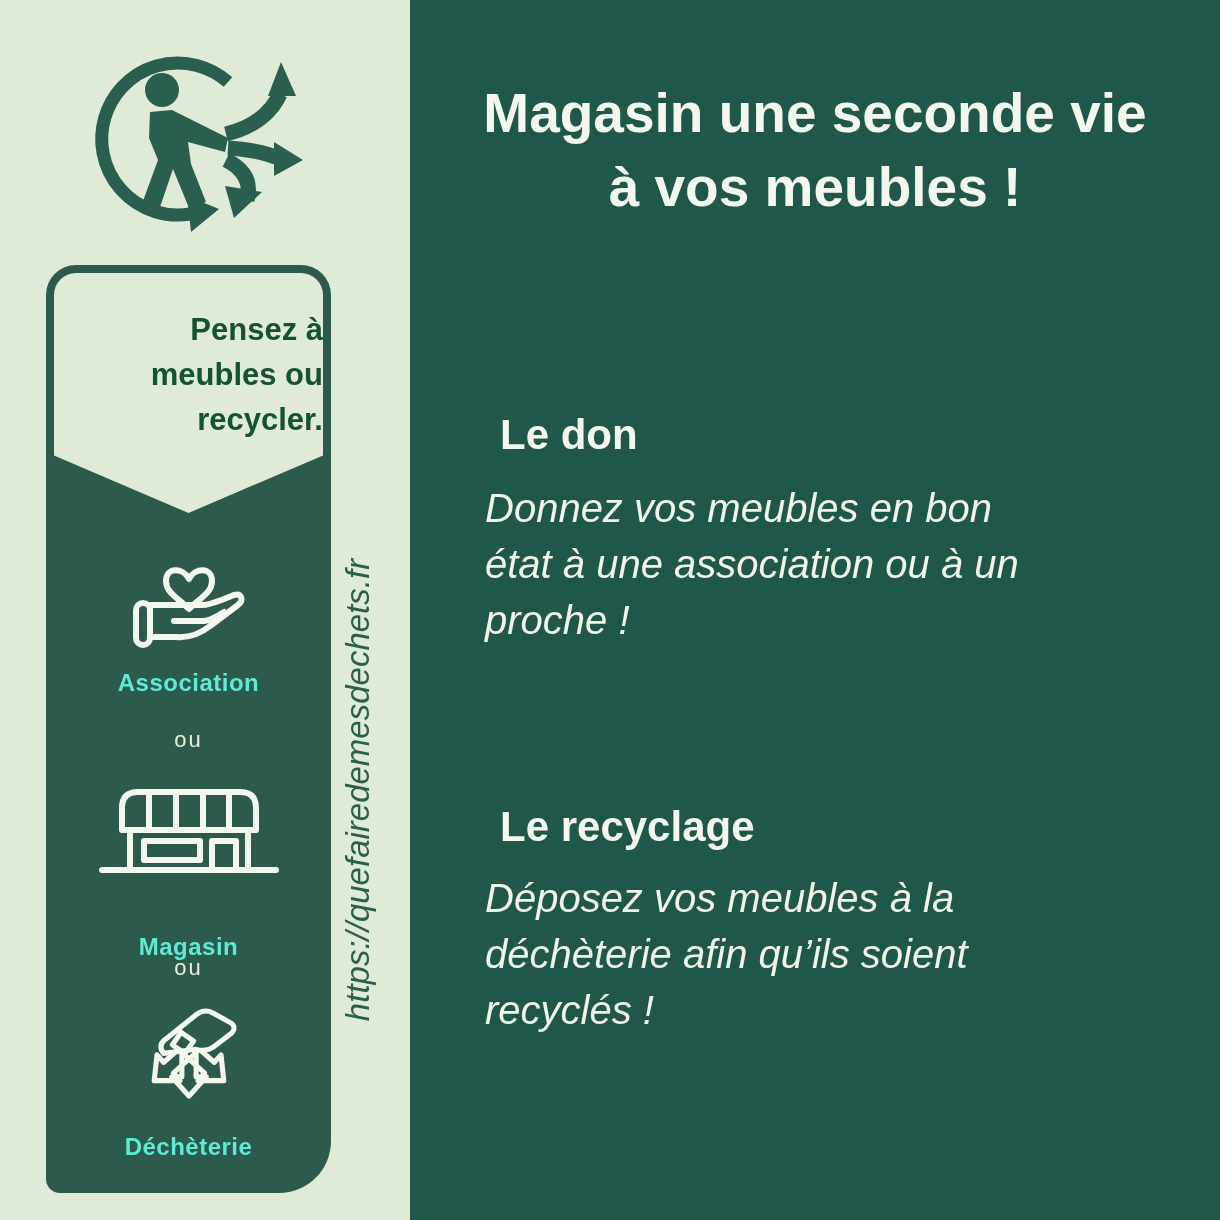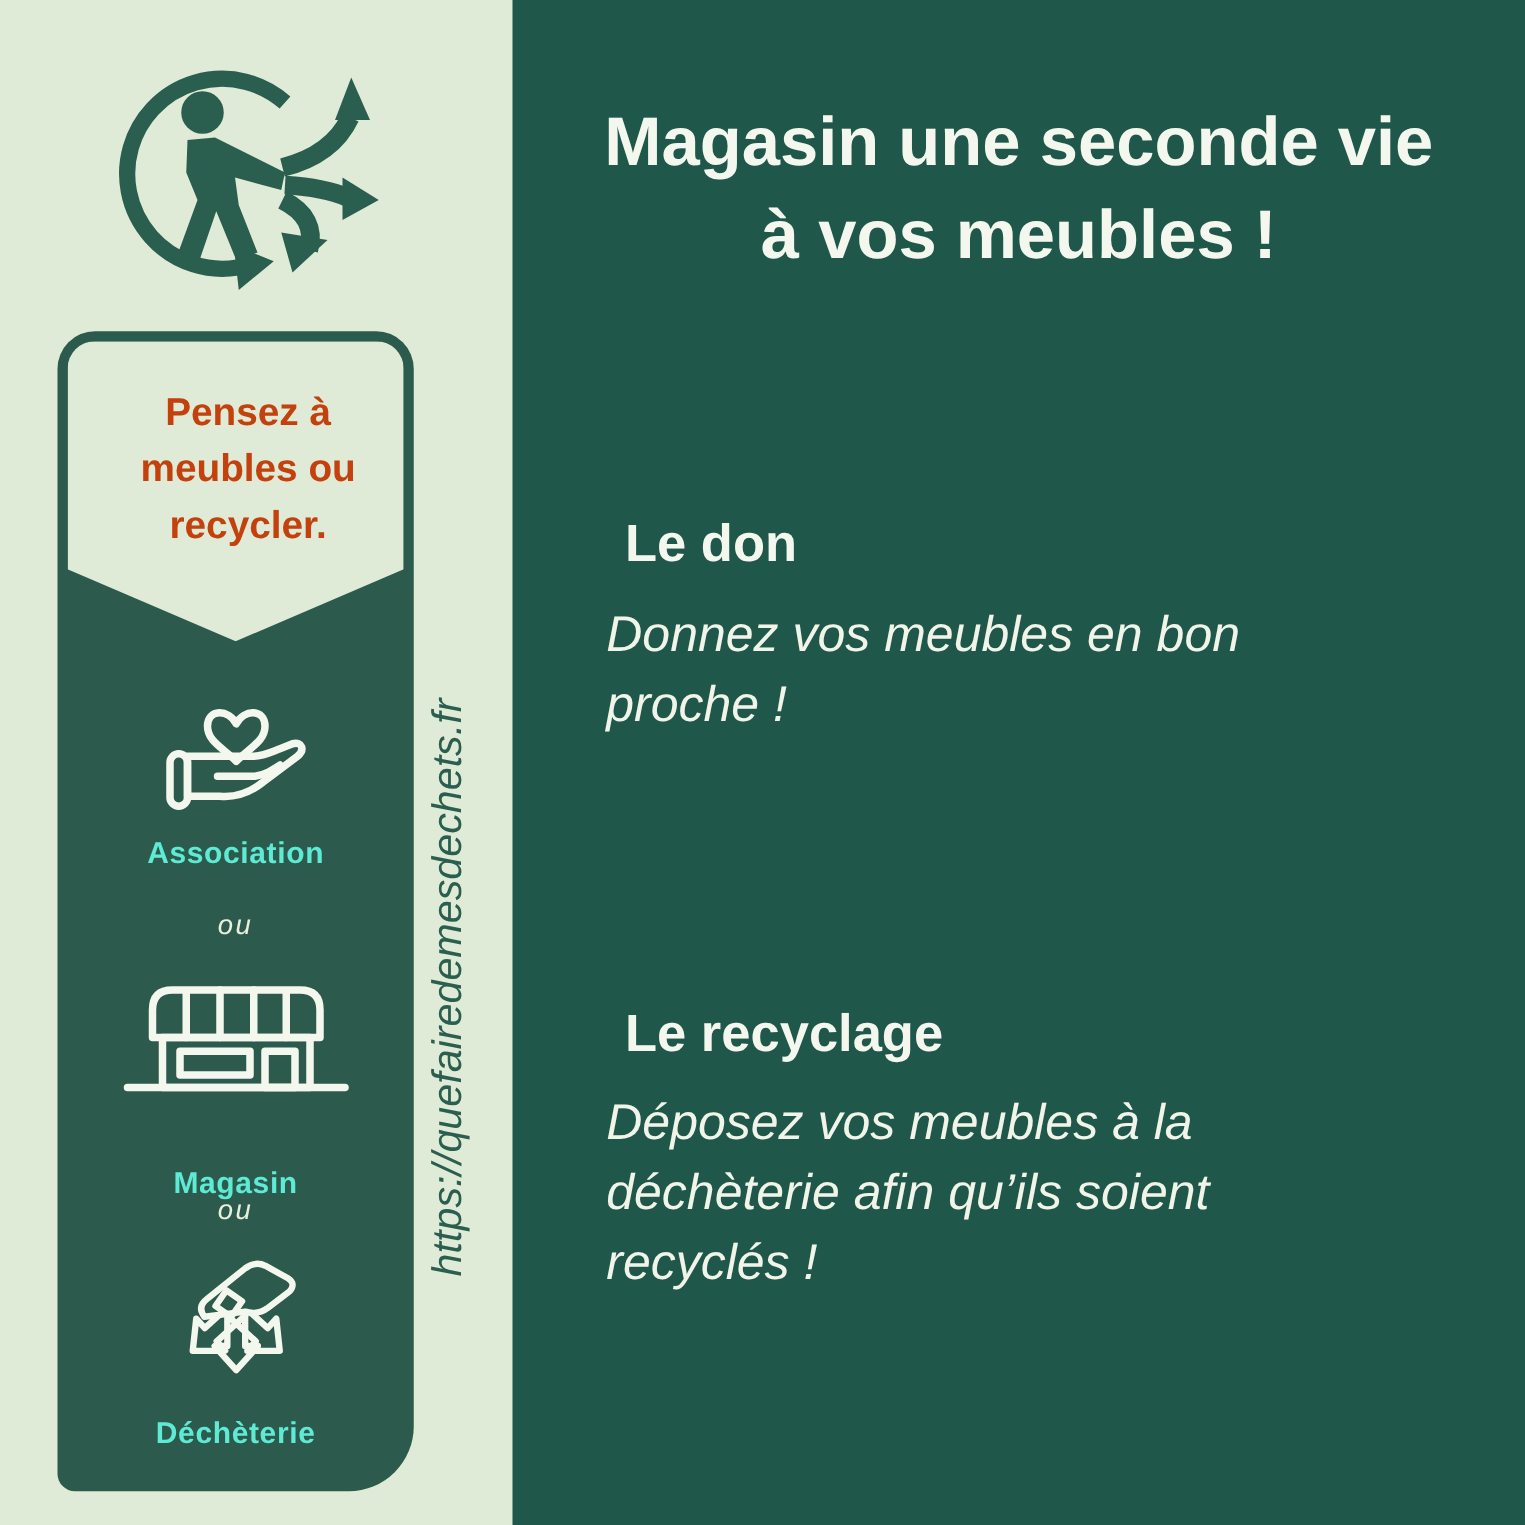--- a/index.html
+++ b/index.html
@@ -26,32 +26,32 @@
     border-radius: 30px 30px 52px 14px;
   }
   .flag {
     position: absolute; left: 8px; top: 8px; width: 269px; height: 240px;
     background: #dfead7;
     border-radius: 22px 22px 0 0;
     clip-path: polygon(0 0, 100% 0, 100% 76%, 50% 100%, 0 76%);
   }
   .flag-text {
     padding-top: 34px;
-    text-align: center;
+    text-align: right;
     font-weight: bold; font-size: 31px; line-height: 45px;
-    color: #c2410c;
+    color: #14532d;
     padding-left: 20px;
   }
   .ribbon-el { position: absolute; left: 0; width: 100%; text-align: center; }
   .opt-icon { display: inline-block; }
   .opt-label {
     font-weight: bold; font-size: 24px; color: #5eead4; letter-spacing: 0.5px;
   }
   .opt-sep {
-    font-style: italic; font-size: 22px; color: #e9efdd; letter-spacing: 2px;
+    font-size: 22px; color: #e9efdd; letter-spacing: 2px;
   }
   .url-vertical {
     position: absolute; left: 58px; top: 768px; width: 600px; height: 44px;
     transform: rotate(-90deg);
     text-align: center;
     font-style: italic; font-size: 33px; line-height: 44px;
     color: #2a5e4f;
   }
   
   .right-panel {
@@ -165,20 +165,21 @@
   <main class="right-panel">
 
     <h1 class="main-title">
       <div>Magasin une seconde vie</div>
       <div>à vos meubles !</div>
     </h1>
 
     <h2 class="section-heading h-don">Le don</h2>
     <div class="section-body b-don">
       <div>Donnez vos meubles en bon</div>
+      <div>état à une association ou à un</div>
       <div>proche !</div>
     </div>
 
     <h2 class="section-heading h-rec">Le recyclage</h2>
     <div class="section-body b-rec">
       <div>Déposez vos meubles à la</div>
       <div>déchèterie afin qu’ils soient</div>
       <div>recyclés !</div>
     </div>
 

